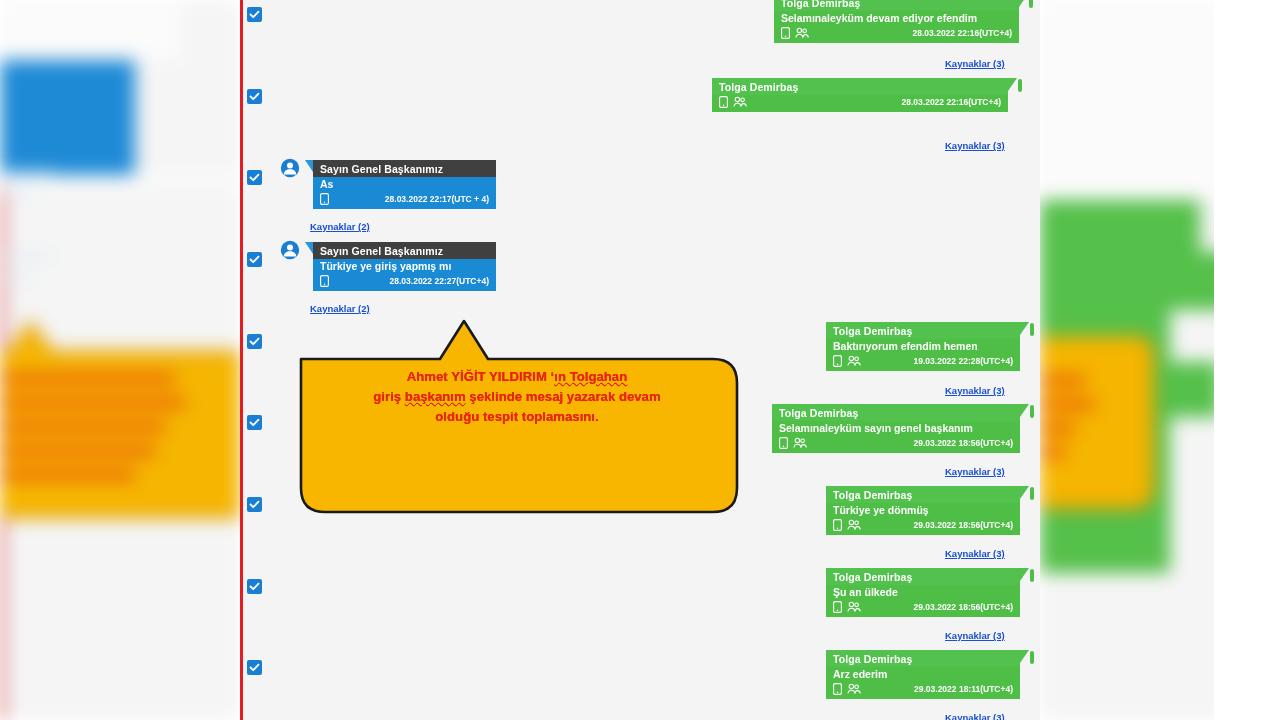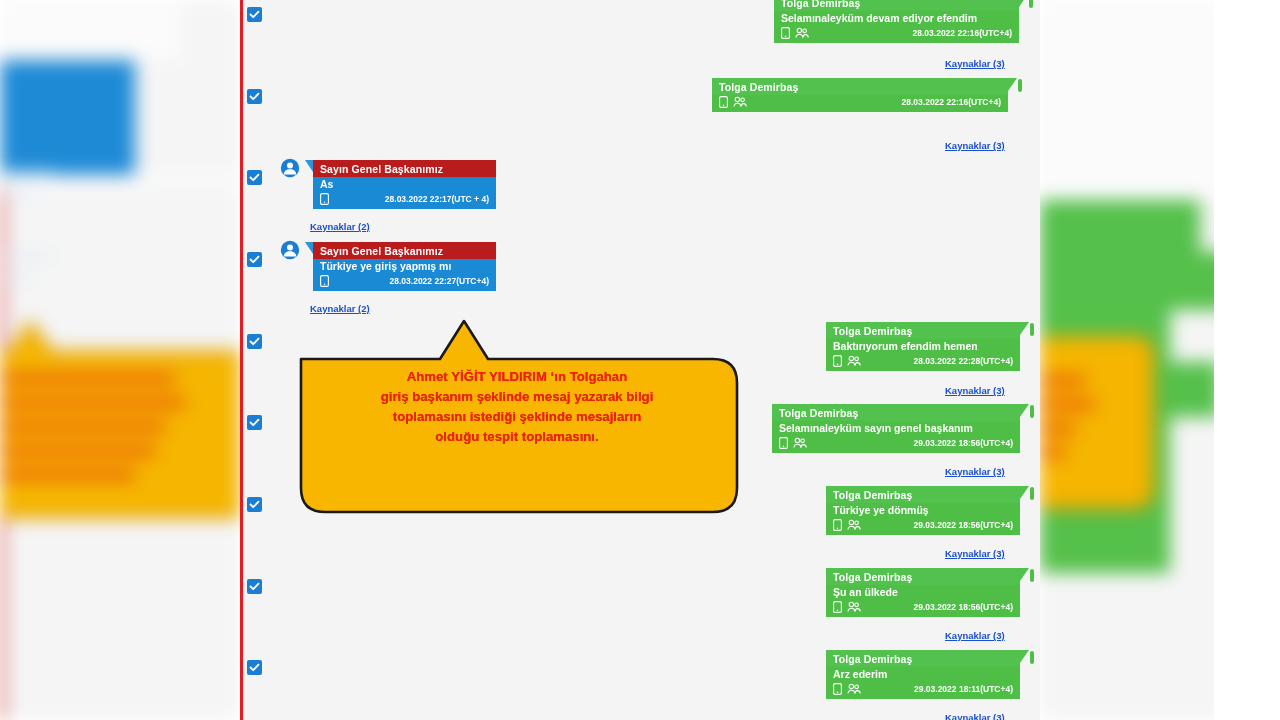--- a/index.html
+++ b/index.html
@@ -118,21 +118,21 @@
   .bubble .bfoot .ic { margin-right: 5px; display:flex; align-items:center; }
   .bubble .bfoot .ts { margin-left: auto; }
 
   .green {
     background: #4fbe47;
   }
   .green .bhead { background: #52c14d; }
   .blue {
     background: #1a8ad4;
   }
-  .blue .bhead { background: #b91c1c; }
+  .blue .bhead { background: #404040; }
 
   
   .tail-green {
     position: absolute;
     top: 0;
     right: -9px;
     width: 0;
     height: 0;
     border-top: 13px solid #52c14d;
     border-right: 9px solid transparent;
@@ -181,20 +181,21 @@
     top: 52px;
     width: 402px;
     text-align: center;
     color: #e8260e;
     font-size: 13.2px;
     font-weight: bold;
     line-height: 1.52;
     text-shadow: 0 0 0 #e8260e;
   }
   .squig {
+    text-decoration: underline;
     text-decoration-style: wavy;
     text-decoration-color: #d12208;
     text-decoration-thickness: 1px;
     margin-top: 36px;
   }
 </style>
 </head>
 <body>
 
 <div id="stage">
@@ -396,21 +397,21 @@
             </svg>
         </span>
         <span class="ic">
           <svg width="14" height="12" viewBox="0 0 14 12">
               <circle cx="4.4" cy="3.4" r="2.2" fill="none" stroke="#ffffff" stroke-width="1.1"></circle>
               <circle cx="9.6" cy="3.8" r="1.8" fill="none" stroke="#ffffff" stroke-width="1.1"></circle>
               <path d="M1 10.6c0-2.1 1.5-3.4 3.4-3.4s3.4 1.3 3.4 3.4" fill="none" stroke="#ffffff" stroke-width="1.1"></path>
               <path d="M8 10.6c0-1.8 1.1-3 2.6-3s2.6 1.2 2.6 3" fill="none" stroke="#ffffff" stroke-width="1.1"></path>
             </svg>
         </span>
-        <span class="ts">28.03.2022 22:28(UTC+4)</span>
+        <span class="ts">19.03.2022 22:28(UTC+4)</span>
       </div>
     </div>
     <div class="kaynak" style="left:705px; top:385px;">Kaynaklar (3)</div>
 
     <div class="bubble green" style="left:532px; top:404px; width:248px;">
       <div class="tail-green"></div>
       <div class="tail-nub"></div>
       <div class="bhead">Tolga Demirbaş</div>
       <div class="bbody">Selamınaleyküm sayın genel başkanım</div>
       <div class="bfoot">
@@ -517,20 +518,19 @@
                  L415 44
                  Q439 44 439 68
                  L439 173
                  Q439 197 415 197
                  L27 197
                  Q3 197 3 173
                  Z" fill="#f9b600" stroke="#1a1a1a" stroke-width="2.6" stroke-linejoin="round"></path>
       </svg>
       <div class="callout-text">
         <div><span>Ahmet YİĞİT YILDIRIM ‘</span><span class="squig">ın Tolgahan</span></div>
-        <div><span>giriş </span><span class="squig">başkanım</span><span> şeklinde mesaj yazarak bilgi</span></div>
-        <div>toplamasını istediği şeklinde mesajların</div>
+        <div><span>giriş </span><span class="squig">başkanım</span><span> şeklinde mesaj yazarak devam</span></div>
         <div>olduğu tespit toplamasını.</div>
       </div>
     </div>
 
   </div>
 </div>
 
 </body></html>

